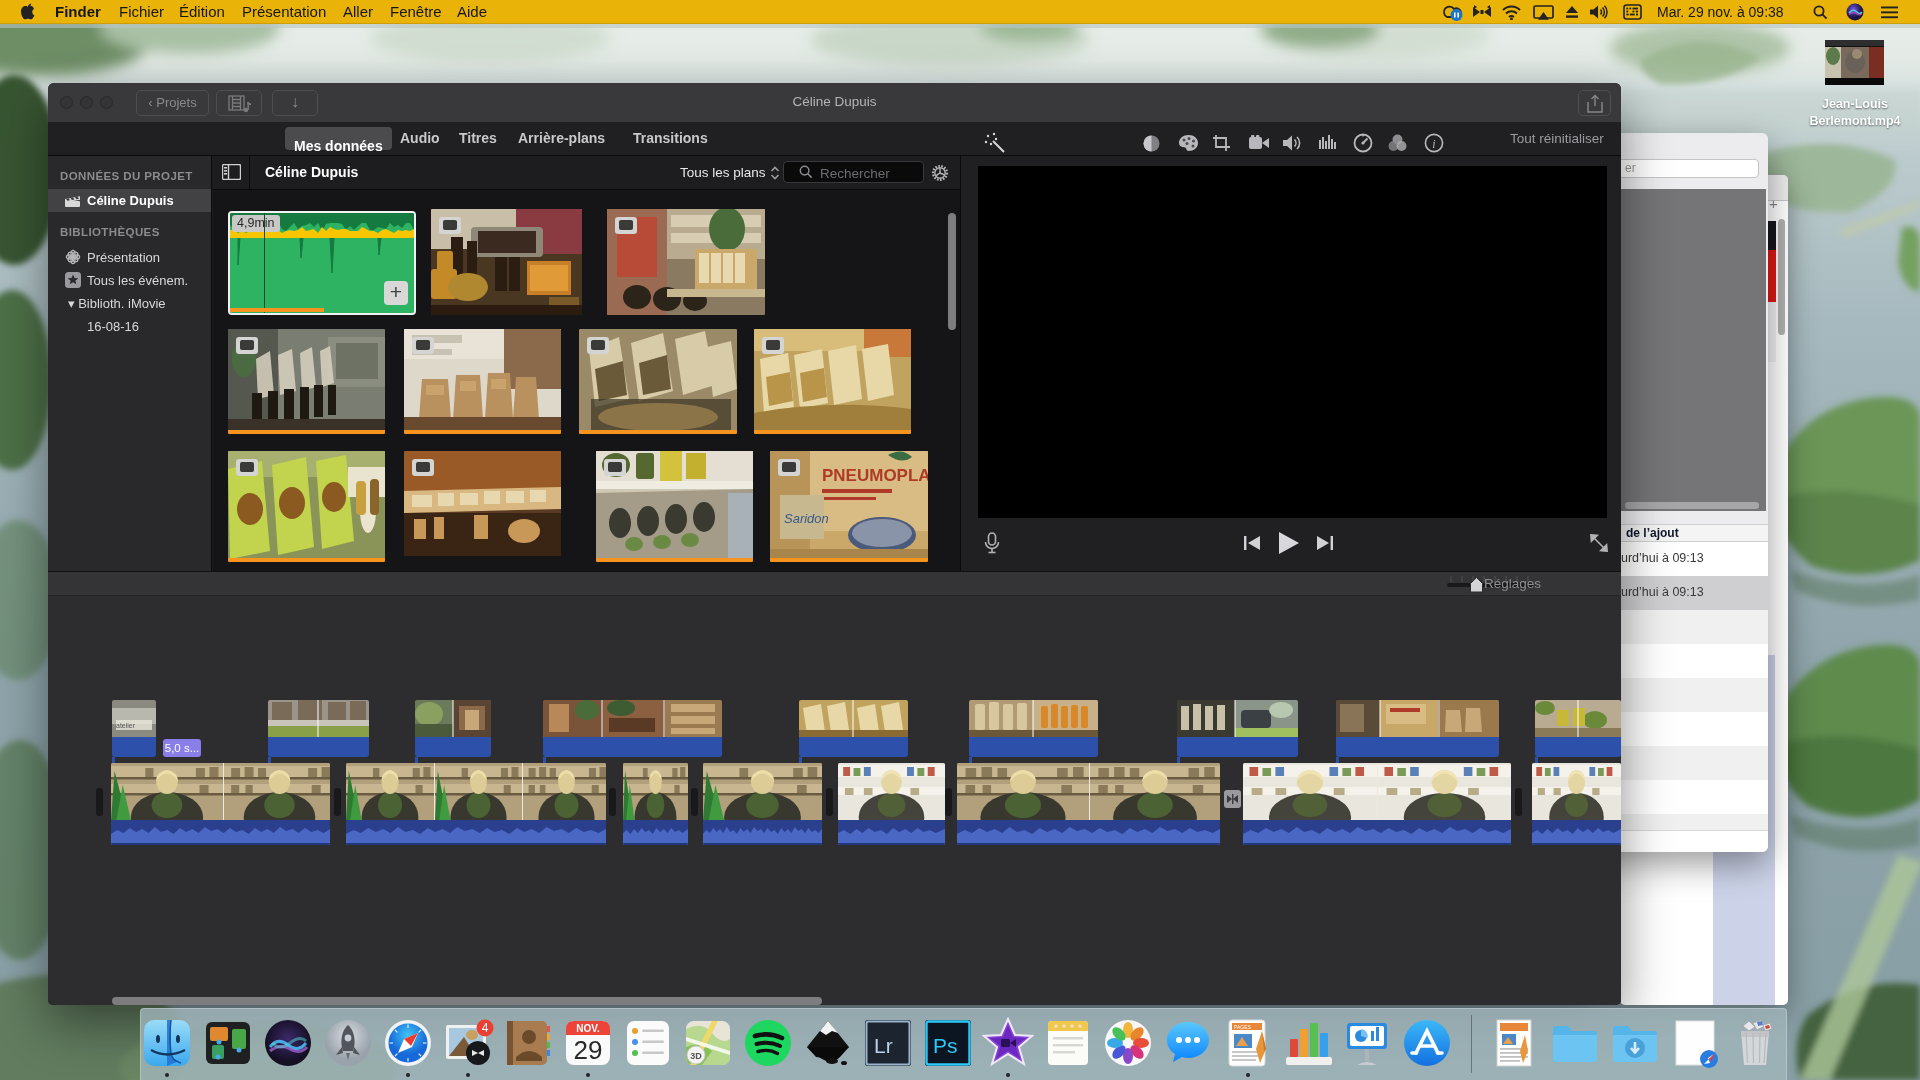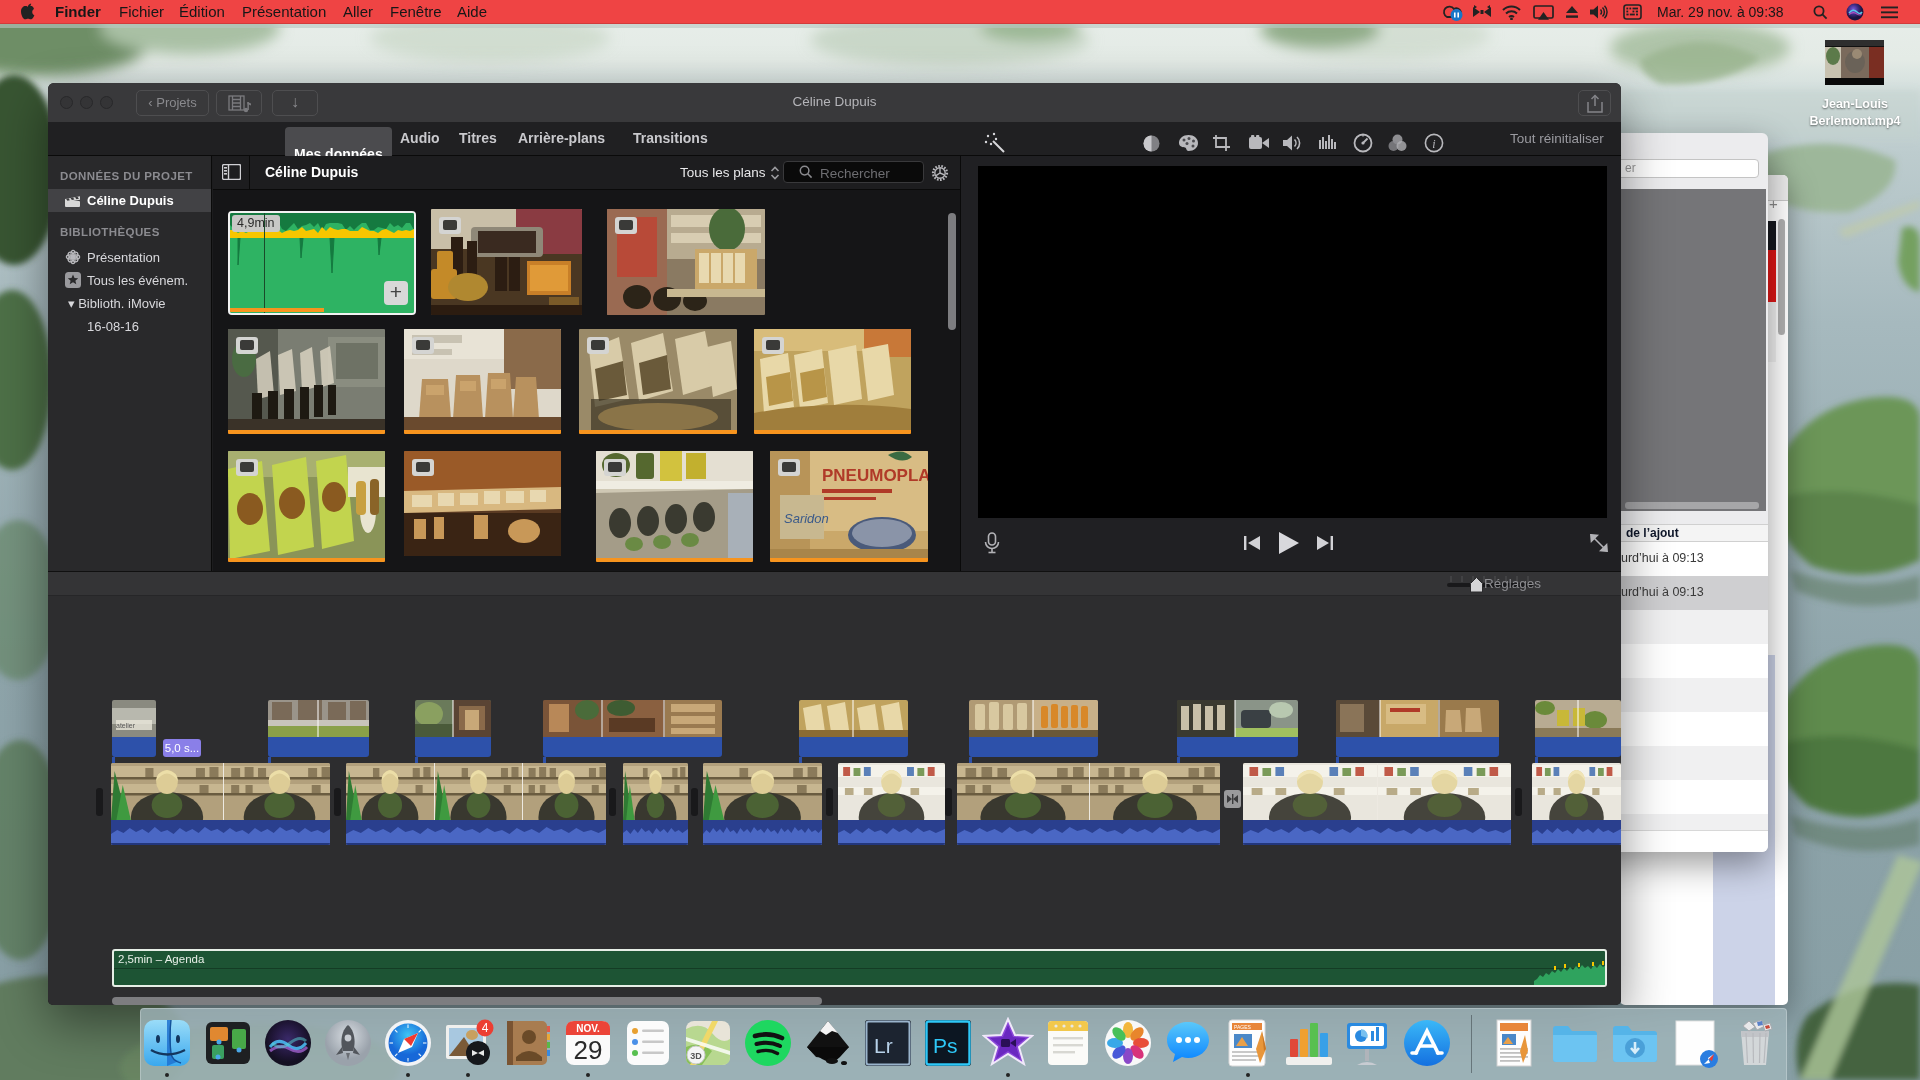--- a/index.html
+++ b/index.html
@@ -1,19 +1,19 @@
 <!DOCTYPE html>
 <html><head><meta charset="utf-8">
 <style>
 *{margin:0;padding:0;box-sizing:border-box}
 html,body{width:1920px;height:1080px;overflow:hidden}
 body{position:relative;font-family:"Liberation Sans",sans-serif;background:#8fa5a8}
 .abs{position:absolute}
 
-#menubar{position:absolute;left:0;top:0;width:1920px;height:24px;background:#ef4444;border-bottom:1px solid rgba(0,0,0,.12);z-index:60;color:#171717;font-size:15px}
+#menubar{position:absolute;left:0;top:0;width:1920px;height:24px;background:#eab308;border-bottom:1px solid rgba(0,0,0,.12);z-index:60;color:#171717;font-size:15px}
 #menubar .mi{position:absolute;top:3px;line-height:18px}
 
 #imv{position:absolute;left:48px;top:83px;width:1573px;height:922px;background:#1c1c1e;border-radius:6px 6px 5px 5px;box-shadow:0 18px 50px rgba(0,0,0,.45);z-index:30;overflow:hidden}
 #titlebar{position:absolute;left:0;top:0;width:100%;height:39px;background:#39393b}
 .tl{position:absolute;top:13px;width:13px;height:13px;border-radius:50%;border:1px solid #28282a;background:#343436}
 #tabband{position:absolute;left:0;top:39px;width:100%;height:34px;background:#202022;border-bottom:1px solid #0a0a0a}
 .tbtn{position:absolute;top:7px;height:26px;border:1px solid #4e4e50;border-radius:5px;color:#8a8a8e;font-size:13px;text-align:center}
 .tab{position:absolute;top:5px;height:23px;line-height:23px;color:#c9c9cd;font-size:14px;font-weight:bold}
 
 #sidebar{position:absolute;left:0;top:73px;width:164px;height:415px;background:#29292b;border-right:1px solid #0a0a0a}
@@ -367,21 +367,21 @@
           <g stroke="#85858a" stroke-width="1.5" fill="none">
             <path d="M1 8 L1 18 L15 18 L15 8"></path>
             <line x1="8" y1="1.5" x2="8" y2="12"></line>
             <path d="M4.5 5 L8 1.5 L11.5 5"></path>
           </g>
         </svg>
       </div>
   <div style="position:absolute;left:0;width:100%;text-align:center;top:11px;color:#b4b4b8;font-size:13.5px">Céline Dupuis</div>
  </div>
  <div id="tabband">
-  <div class="tab" style="left:237px;background:#4b4b4e;border-radius:4px;padding:16px 9px;color:#fff">Mes données</div>
+  <div class="tab" style="left:237px;background:#4b4b4e;border-radius:4px;padding:8px 9px;color:#fff">Mes données</div>
   <div class="tab" style="left:352px">Audio</div>
   <div class="tab" style="left:411px">Titres</div>
   <div class="tab" style="left:470px">Arrière-plans</div>
   <div class="tab" style="left:585px">Transitions</div>
   <div class="tab" style="left:1462px;font-weight:normal;color:#9a9aa0;font-size:13.5px">Tout réinitialiser</div>
   <svg style="position:absolute;left:936px;top:10px" width="24" height="22" viewBox="0 0 24 22">
         <g stroke="#d8d8dc" stroke-width="2" fill="none">
           <line x1="9" y1="9" x2="20" y2="20"></line>
         </g>
         <g fill="#d8d8dc">
@@ -1022,34 +1022,20 @@
       </div>
 
   <div style="position:absolute;left:1176px;top:194px;width:17px;height:18px;background:#9a9a9c;border-radius:3px;z-index:5"><svg width="17" height="18" viewBox="0 0 17 18">
           <g fill="#3a3a3c">
             <polygon points="8,9 3,5 3,13"></polygon>
             <polygon points="9,9 14,5 14,13"></polygon>
             <rect x="8" y="4" width="1.4" height="10"></rect>
           </g>
         </svg></div>
 
-  <div style="position:absolute;left:64px;top:353px;width:1495px;height:38px;border:2px solid #e6eee6;border-radius:3px;background:#1d5434;overflow:hidden">
-    <div style="position:absolute;left:0;top:17px;width:100%;height:1px;background:#143c25"></div>
-    <svg style="position:absolute;left:1420px;top:0" width="75" height="34" viewBox="0 0 75 34" preserveAspectRatio="none">
-          <path d="M0 34 L0 30 L3 28 L6 24 L9 26 L12 22 L15 24 L18 20 L21 22 L24 18 L27 21 L30 17 L33 20 L36 16 L39 19 L42 15 L45 18 L48 14 L51 17 L54 15 L57 18 L60 14 L63 17 L66 13 L69 16 L72 14 L75 16 L75 34 Z" fill="#2fa35e"></path>
-          <g fill="#f7c600">
-            <rect x="20" y="15" width="2" height="4"></rect>
-            <rect x="30" y="13" width="2" height="4"></rect>
-            <rect x="44" y="12" width="2" height="4"></rect>
-            <rect x="58" y="11" width="2" height="4"></rect>
-            <rect x="68" y="10" width="2" height="4"></rect>
-          </g>
-        </svg>
-    <div style="position:absolute;left:4px;top:2px;color:#e8f0e8;font-size:11.5px">2,5min – Agenda</div>
-  </div>
 
   <div style="position:absolute;left:64px;top:401px;width:710px;height:8px;background:#7d7d80;border-radius:4px"></div>
  </div>
 </div>
 
 <div id="dock">
  <div class="dicon" style="left:0px"><svg viewBox="0 0 52 52" width="52" height="52">
         <defs>
           <linearGradient id="fnd" x1="0" y1="0" x2="0" y2="1">
             <stop offset="0" stop-color="#9adcf8"></stop>

